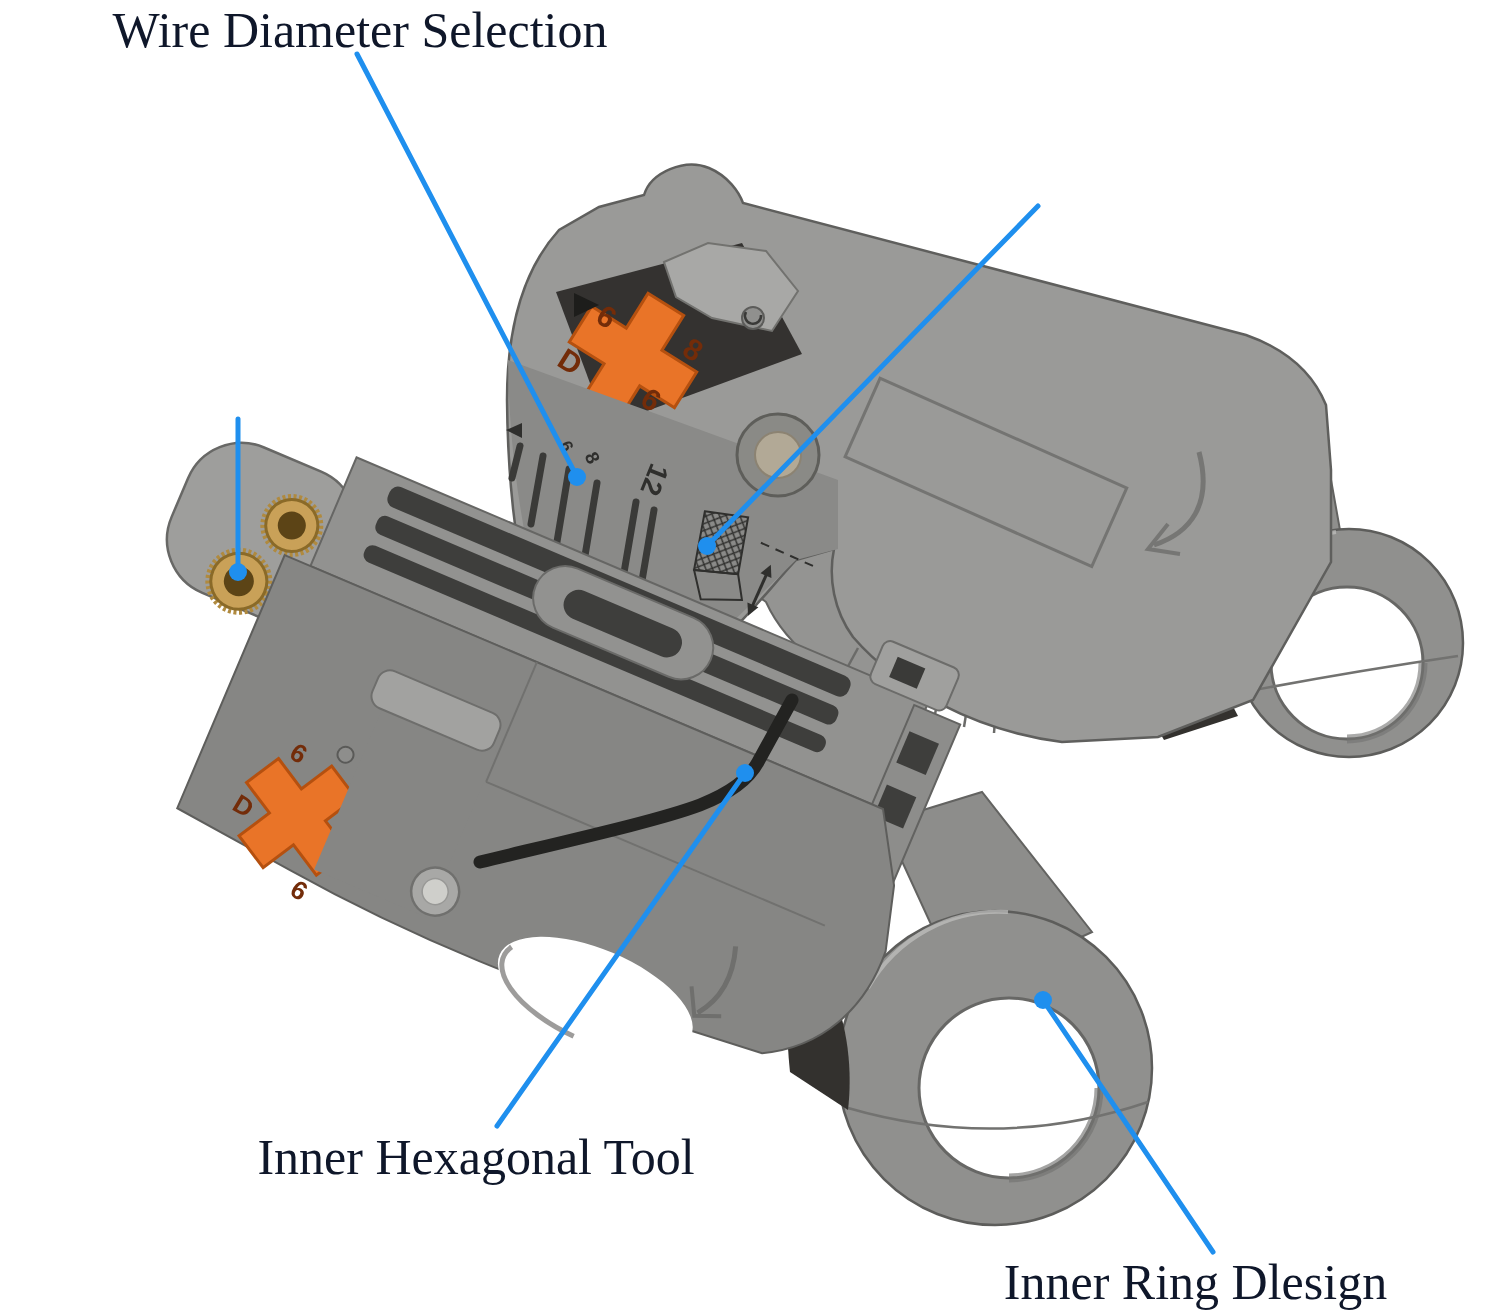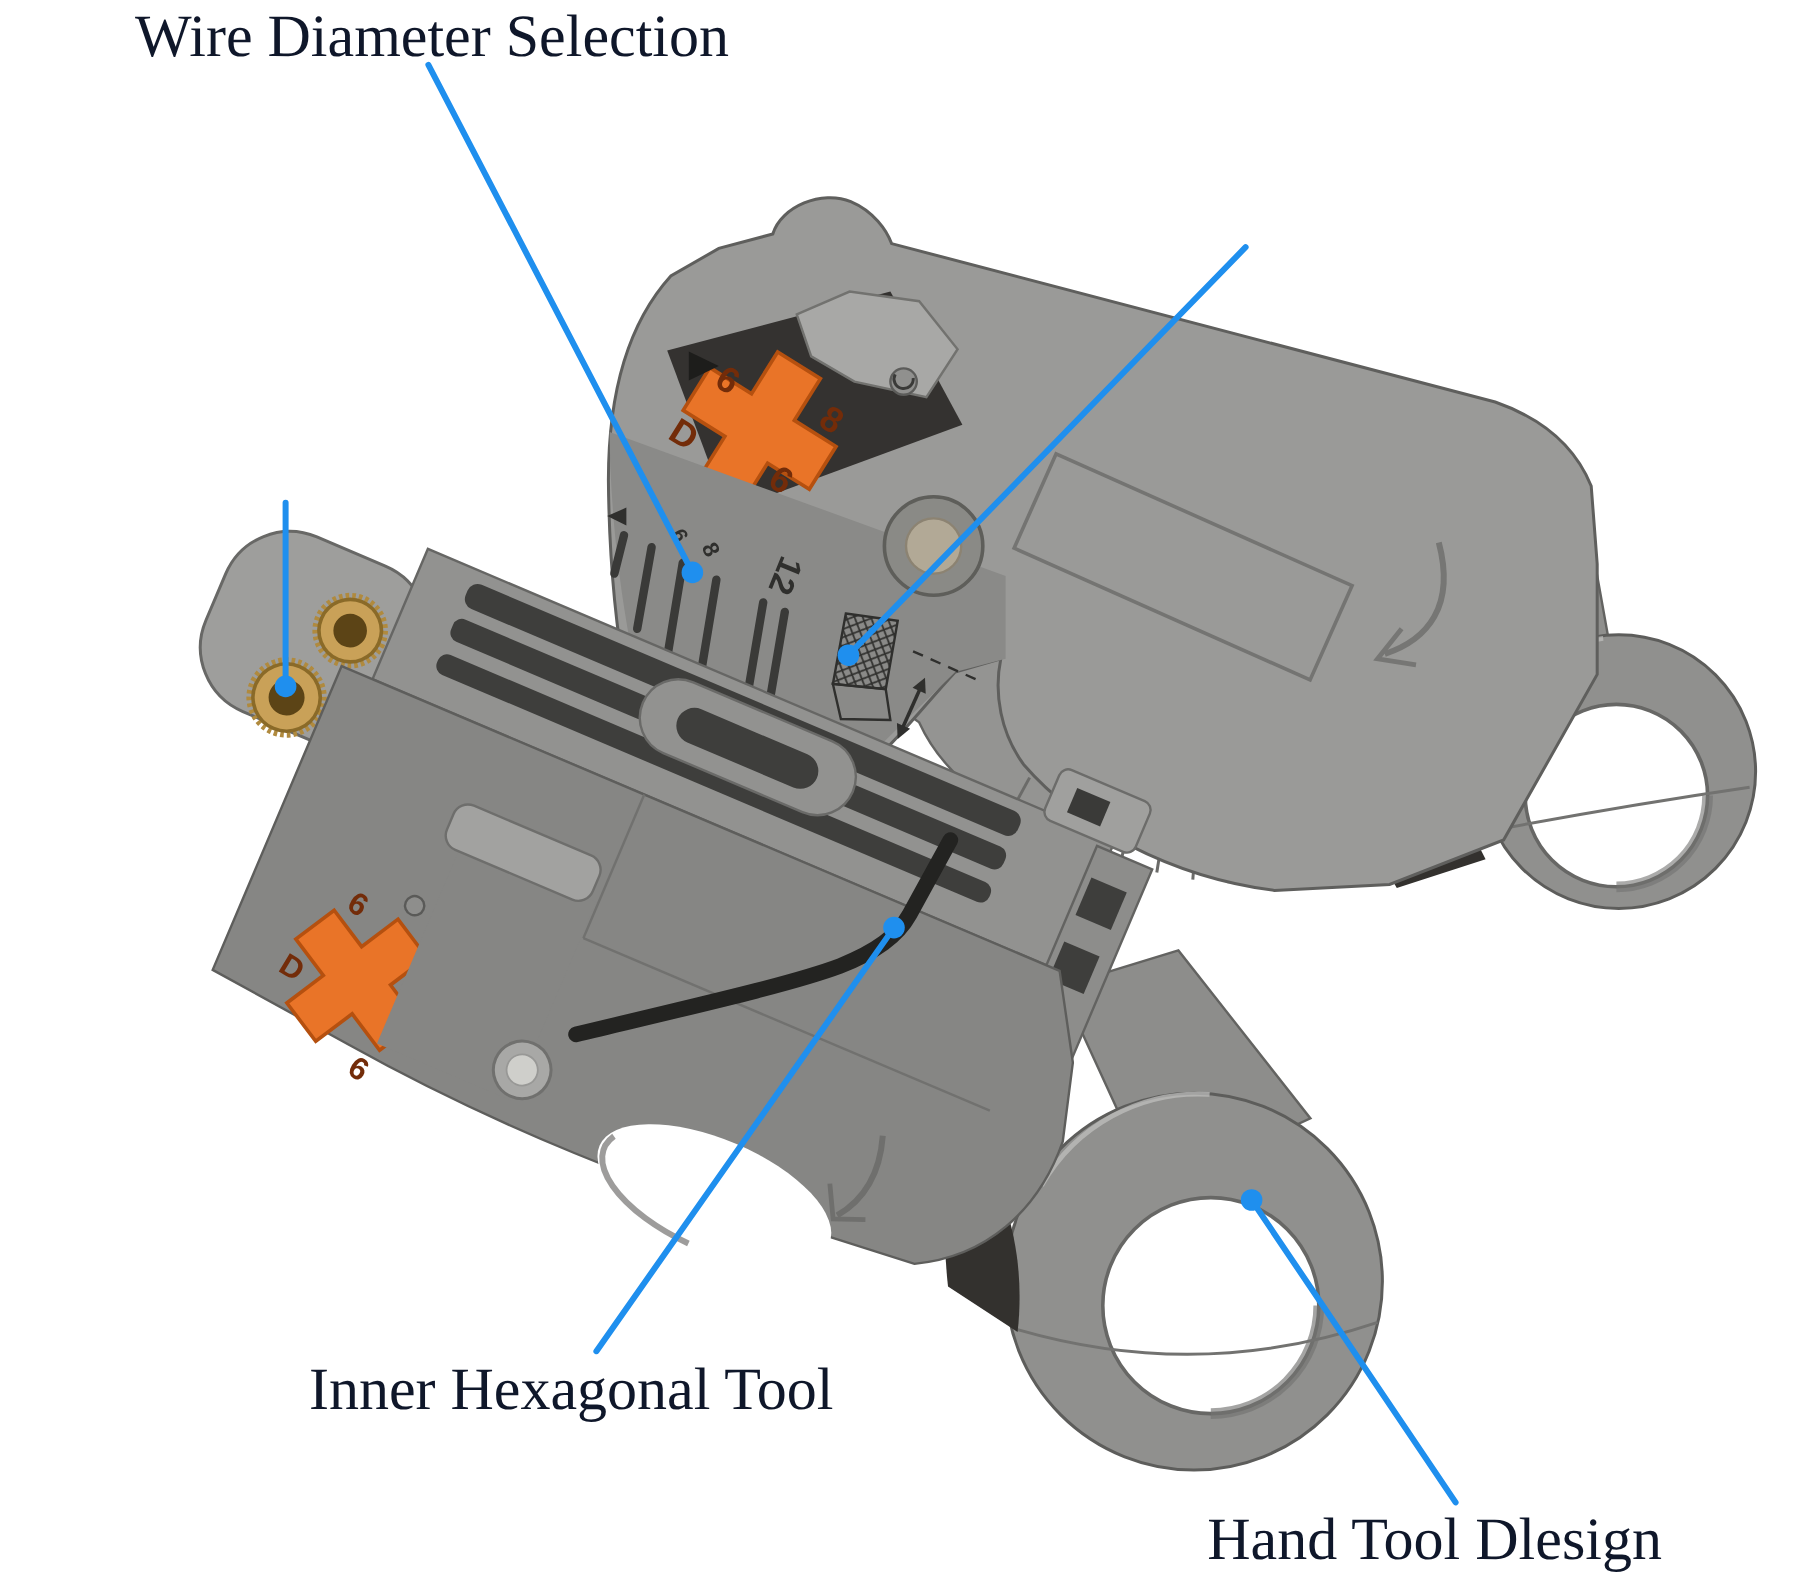--- a/index.html
+++ b/index.html
@@ -222,14 +222,14 @@
 </svg>
 
   <div class="label center" style="left:95px;top:2px;width:530px;">Wire Diameter Selection</div>
 
   <div class="label center" style="left:795px;top:96px;width:705px;">
   </div>
 
 
   <div class="label center" style="left:246px;top:1129px;width:460px;">Inner Hexagonal Tool</div>
 
-  <div class="label center" style="left:988px;top:1254px;width:415px;">Hand Tool Dlesign</div>
+  <div class="label center" style="left:988px;top:1254px;width:415px;">Inner Ring Dlesign</div>
 </div>
 
 </body></html>

